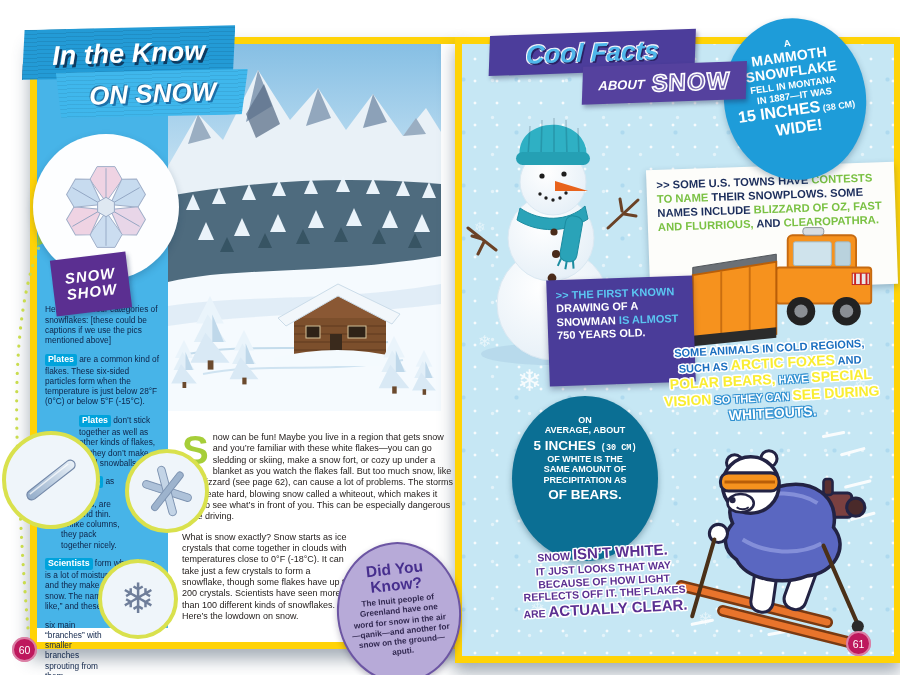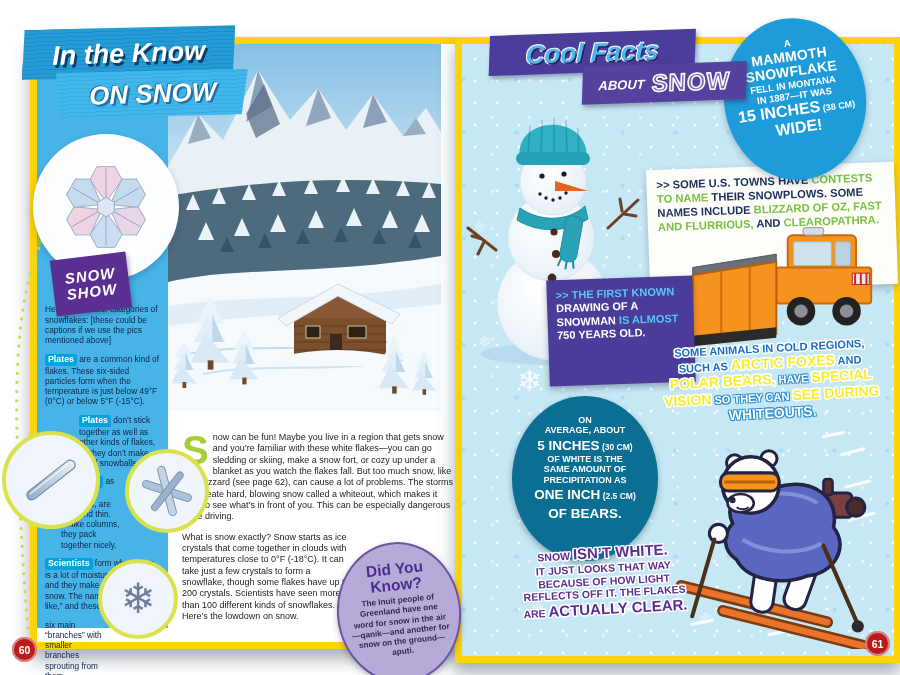--- a/index.html
+++ b/index.html
@@ -50,21 +50,21 @@
   .den-narrow{width:58px;}
   .ring-circle{border-radius:50%;border:4px solid #D9E14D;background:#EFF5FA;z-index:8;display:flex;align-items:center;justify-content:center;overflow:hidden;}
   #needle-circle{left:-35px;top:387px;width:90px;height:90px;}
   #cluster-circle{left:88px;top:405px;width:76px;height:76px;}
   #dendrite-circle{left:61px;top:515px;width:72px;height:72px;}
   .dendrite-glyph{font-size:42px;color:#6F7E9A;line-height:1;}
   #didyouknow{left:300px;top:498px;width:120px;height:120px;border-radius:50%;background:#B7AAD8;border:2px solid #6C55A3;
     transform:rotate(-6deg);z-index:20;text-align:center;padding-top:17px;box-shadow:0 3px 6px rgba(40,30,70,.3);}
   #didyouknow .t{font-size:15.5px;font-weight:800;color:#472F8E;line-height:1.0;}
   #didyouknow .b{font-size:8.2px;font-weight:600;color:#332A52;width:100px;margin:4px auto 0;line-height:1.25;}
-  .pagenum{position:absolute;width:25px;height:25px;border-radius:50%;background:#b91c1c;color:#fff;font-size:10.5px;font-weight:700;
+  .pagenum{position:absolute;width:25px;height:25px;border-radius:50%;background:#be185d;color:#fff;font-size:10.5px;font-weight:400;
     display:flex;align-items:center;justify-content:center;box-shadow:inset 0 0 0 2px rgba(255,255,255,.45);z-index:40;}
   #dotted-path{left:8px;top:230px;width:46px;height:404px;z-index:4;}
   
   #cool-title{left:28px;top:-12px;width:230px;height:82px;transform:rotate(-2deg);z-index:31;}
   #cool1{position:absolute;left:0;top:0;width:206px;height:40px;background:#4C3D9B;transform:skewX(-4deg);
     display:flex;align-items:center;justify-content:center;box-shadow:2px 3px 4px rgba(30,25,70,.35);}
   #cool1 span{font-size:26px;font-weight:800;font-style:italic;color:#4FB6EA;
     text-shadow:1.5px 1.5px 0 #2A2163,-1px -1px 0 rgba(255,255,255,.9),1px -1px 0 rgba(255,255,255,.9),-1px 1px 0 rgba(255,255,255,.9);}
   #cool2{position:absolute;left:92px;top:34px;width:164px;height:38px;background:#55419E;transform:skewX(-4deg);
     display:flex;align-items:center;justify-content:center;gap:7px;box-shadow:2px 3px 4px rgba(30,25,70,.35);}
@@ -87,21 +87,21 @@
   #animals-fact{left:200px;top:298px;width:218px;transform:rotate(-3deg);z-index:7;text-align:center;
     font-size:11px;font-weight:800;line-height:1.18;}
   .big-word{font-size:14px;}
   .ow{text-shadow:-1.2px -1.2px 0 #fff,1.2px -1.2px 0 #fff,-1.2px 1.2px 0 #fff,1.2px 1.2px 0 #fff,0 -1.4px 0 #fff,0 1.4px 0 #fff,-1.4px 0 0 #fff,1.4px 0 0 #fff;}
   .ob{text-shadow:-1px -1px 0 #2E8FD0,1px -1px 0 #2E8FD0,-1px 1px 0 #2E8FD0,1px 1px 0 #2E8FD0;}
   .blue-t{color:#1B6FC0;} .yellow-t{color:#F9ED32;}
   #precip{left:50px;top:352px;width:146px;height:146px;border-radius:50%;background:#0B6F94;z-index:5;
     text-align:center;color:#fff;font-weight:800;padding-top:19px;line-height:1.15;box-shadow:0 3px 6px rgba(10,50,70,.35);}
   .p-s{font-size:9px;display:block;}
   .p-b{font-size:13.5px;}
-  .p-u{font-size:8.5px;}
+  .p-u{font-size:8.5px;font-family:Liberation Mono, monospace;}
   #notwhite{left:40px;top:500px;width:204px;transform:rotate(-3deg);z-index:8;text-align:center;
     color:#5B2F91;font-weight:800;font-size:10.5px;line-height:1.2;}
   .nw-b{font-size:15px;}
   #bear{left:210px;top:380px;width:208px;height:225px;z-index:6;}
   .flake{position:absolute;color:#fff;z-index:2;line-height:1;}
 </style>
 </head>
 <body>
 
 <div id="left-page" class="page">
@@ -217,21 +217,21 @@
     </svg>
   </div>
 
   <div id="snowshow-badge" class="abs">
     <span>SNOW</span>
     <span>SHOW</span>
   </div>
 
   <div id="sb-text" class="abs">
     <p class="sb-p">Here are the four categories of snowflakes: [these could be captions if we use the pics mentioned above]</p>
-    <p class="sb-p"><span class="chip">Plates</span><span> are a common kind of flakes. These six-sided particles form when the temperature is just below 49°F (0°C) or below 5°F (-15°C).</span></p>
+    <p class="sb-p"><span class="chip">Plates</span><span> are a common kind of flakes. These six-sided particles form when the temperature is just below 28°F (0°C) or below 5°F (-15°C).</span></p>
     <p class="sb-p entry-columns"><span class="chip">Plates</span><span> don’t stick together as well as other kinds of flakes, so they don’t make good snowballs.</span></p>
     <p class="sb-p entry-needles"><span class="chip">Needles,</span><span> as the name suggests, are long and thin. Unlike columns, they pack together nicely.</span></p>
     <p class="sb-p"><span class="chip">Scientists</span><span> form when there is a lot of moisture in the air, and they make the fluffiest snow. The name means “tree-like,” and these flakes have</span></p>
     <p class="sb-p den-narrow">six main “branches” with smaller branches sprouting from them.</p>
   </div>
 
   <div id="needle-circle" class="abs ring-circle">
     <svg width="82" height="82" viewBox="0 0 84 84">
       <defs>
           <linearGradient id="ng" x1="0" y1="0" x2="1" y2="0">
@@ -391,21 +391,20 @@
     <span class="blue-t ow">SOME ANIMALS IN COLD REGIONS, SUCH AS </span><span class="yellow-t ow big-word">ARCTIC FOXES</span><span class="blue-t ow"> AND </span><span class="yellow-t ow big-word">POLAR BEARS,</span><span class="white ob"> HAVE </span><span class="yellow-t ow big-word">SPECIAL VISION</span><span class="white ob"> SO THEY CAN </span><span class="yellow-t ow big-word">SEE DURING</span><span class="white ob big-word"> WHITEOUTS.</span>
   </div>
 
   <div id="precip" class="abs">
     <span class="p-s">ON</span>
     <span class="p-s">AVERAGE, ABOUT</span>
     <span style="display:block;"><span class="p-b">5 INCHES</span><span class="p-u"> (30 CM)</span></span>
     <span class="p-s">OF WHITE IS THE</span>
     <span class="p-s">SAME AMOUNT OF</span>
     <span class="p-s">PRECIPITATION AS</span>
-    <span style="display:block;"><span class="p-b">ONE INCH</span><span class="p-u"> (2.5 CM)</span></span>
     <span class="p-b">OF BEARS.</span>
   </div>
 
   <div id="notwhite" class="abs ow">
     <span>SNOW </span><span class="nw-b">ISN’T WHITE.</span><br>
     <span>IT JUST LOOKS THAT WAY</span><br>
     <span>BECAUSE OF HOW LIGHT</span><br>
     <span>REFLECTS OFF IT. THE FLAKES</span><br>
     <span>ARE </span><span class="nw-b">ACTUALLY CLEAR.</span>
   </div>
@@ -440,13 +439,13 @@
     <circle cx="60" cy="73" r="3" fill="#232344"></circle>
     <path d="M64,80 Q70,84 76,80" stroke="#232344" stroke-width="2" fill="none"></path>
     <circle cx="46" cy="106" r="9" fill="#FFFFFF" stroke="#232344" stroke-width="3"></circle>
     <line x1="42" y1="112" x2="20" y2="188" stroke="#4A3018" stroke-width="4" stroke-linecap="round"></line>
     <line x1="150" y1="118" x2="184" y2="196" stroke="#4A3018" stroke-width="4" stroke-linecap="round"></line>
     <circle cx="184" cy="198" r="6" fill="#2B2B2B"></circle>
   </svg>
 </div>
 
 <div class="pagenum" style="left:12px;top:637px;">60</div>
-<div class="pagenum" style="left:846px;top:631px;margin-left:19px;">61</div>
+<div class="pagenum" style="left:846px;top:631px;">61</div>
 
 </body></html>

